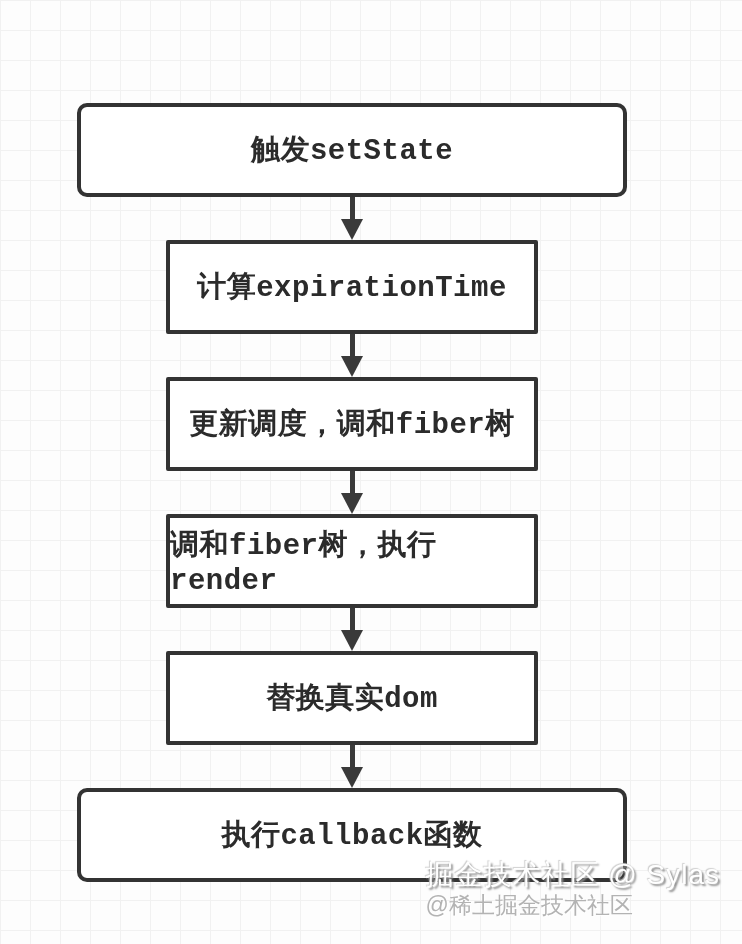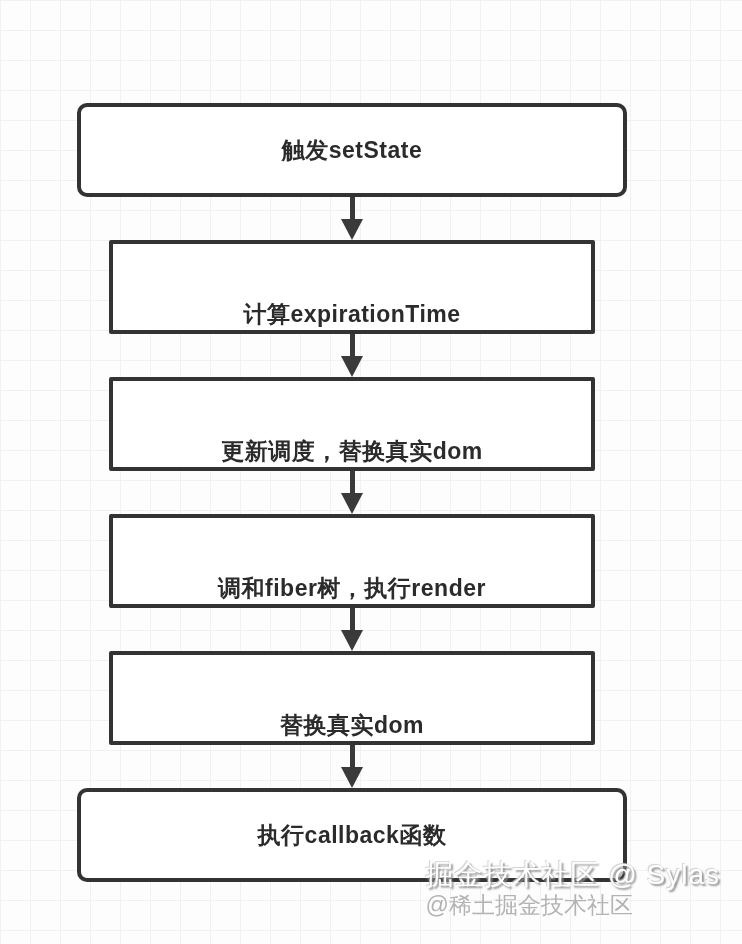--- a/index.html
+++ b/index.html
@@ -39,33 +39,33 @@
     align-items: center;
   }
   .node {
     box-sizing: border-box;
     height: 94px;
     background: #ffffff;
     border: 4px solid #333333;
     display: flex;
     align-items: center;
     justify-content: center;
-    font-size: 23px;
+    font-size: 29px;
     font-weight: 700;
     color: #2b2b2b;
     letter-spacing: 0.5px;
+    font-family: Liberation Mono, monospace;
   }
   .node.wide {
     width: 550px;
     border-radius: 10px;
   }
   .node.narrow {
-    width: 486px;
+    width: 372px;
     border-radius: 2px;
-    align-items: flex-end;
   }
   .arrow {
     height: 43px;
     display: flex;
     flex-direction: column;
     align-items: center;
   }
   .arrow .stem {
     width: 5px;
     flex: 1;
@@ -119,21 +119,21 @@
     <div class="node narrow">
       <span>计算expirationTime</span>
     </div>
 
     <div class="arrow">
       <div class="stem"></div>
       <div class="head"></div>
     </div>
 
     <div class="node narrow">
-      <span>更新调度，替换真实dom</span>
+      <span>更新调度，调和fiber树</span>
     </div>
 
     <div class="arrow">
       <div class="stem"></div>
       <div class="head"></div>
     </div>
 
     <div class="node narrow">
       <span>调和fiber树，执行render</span>
     </div>

